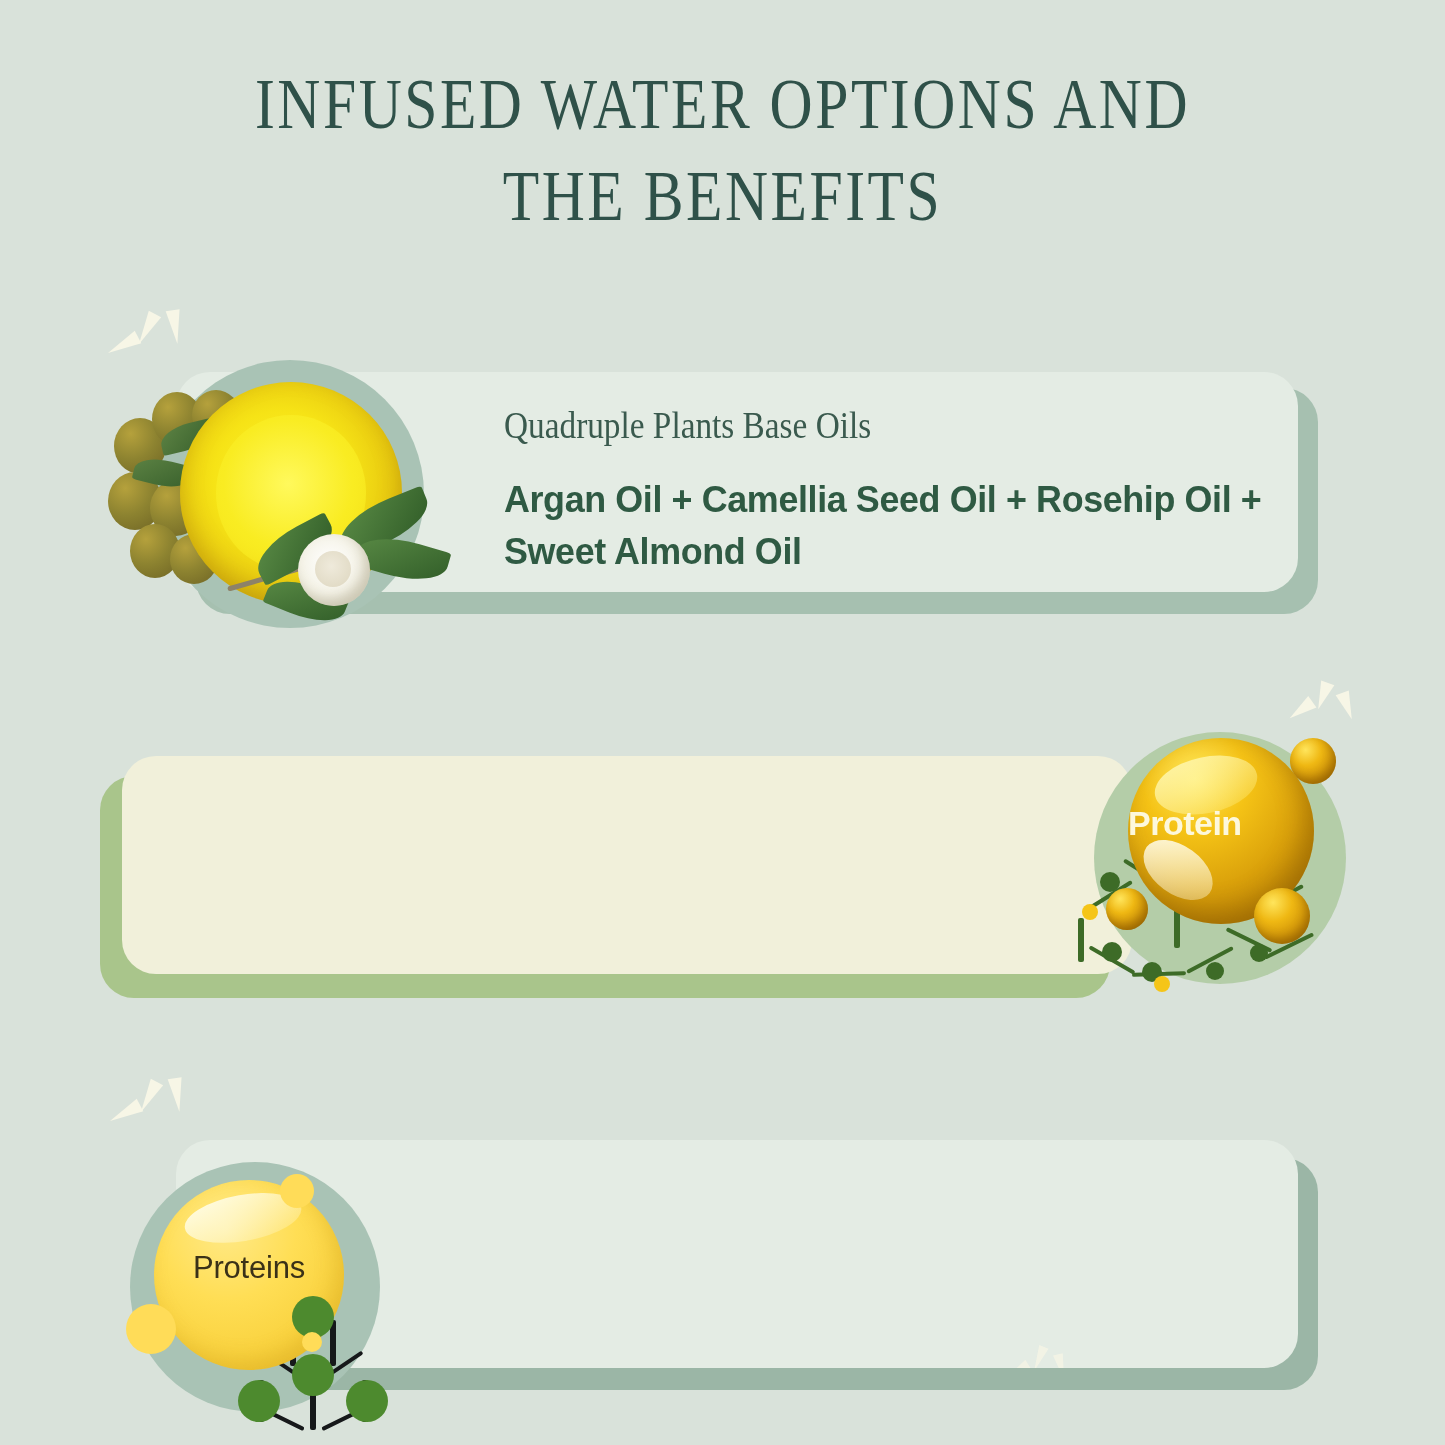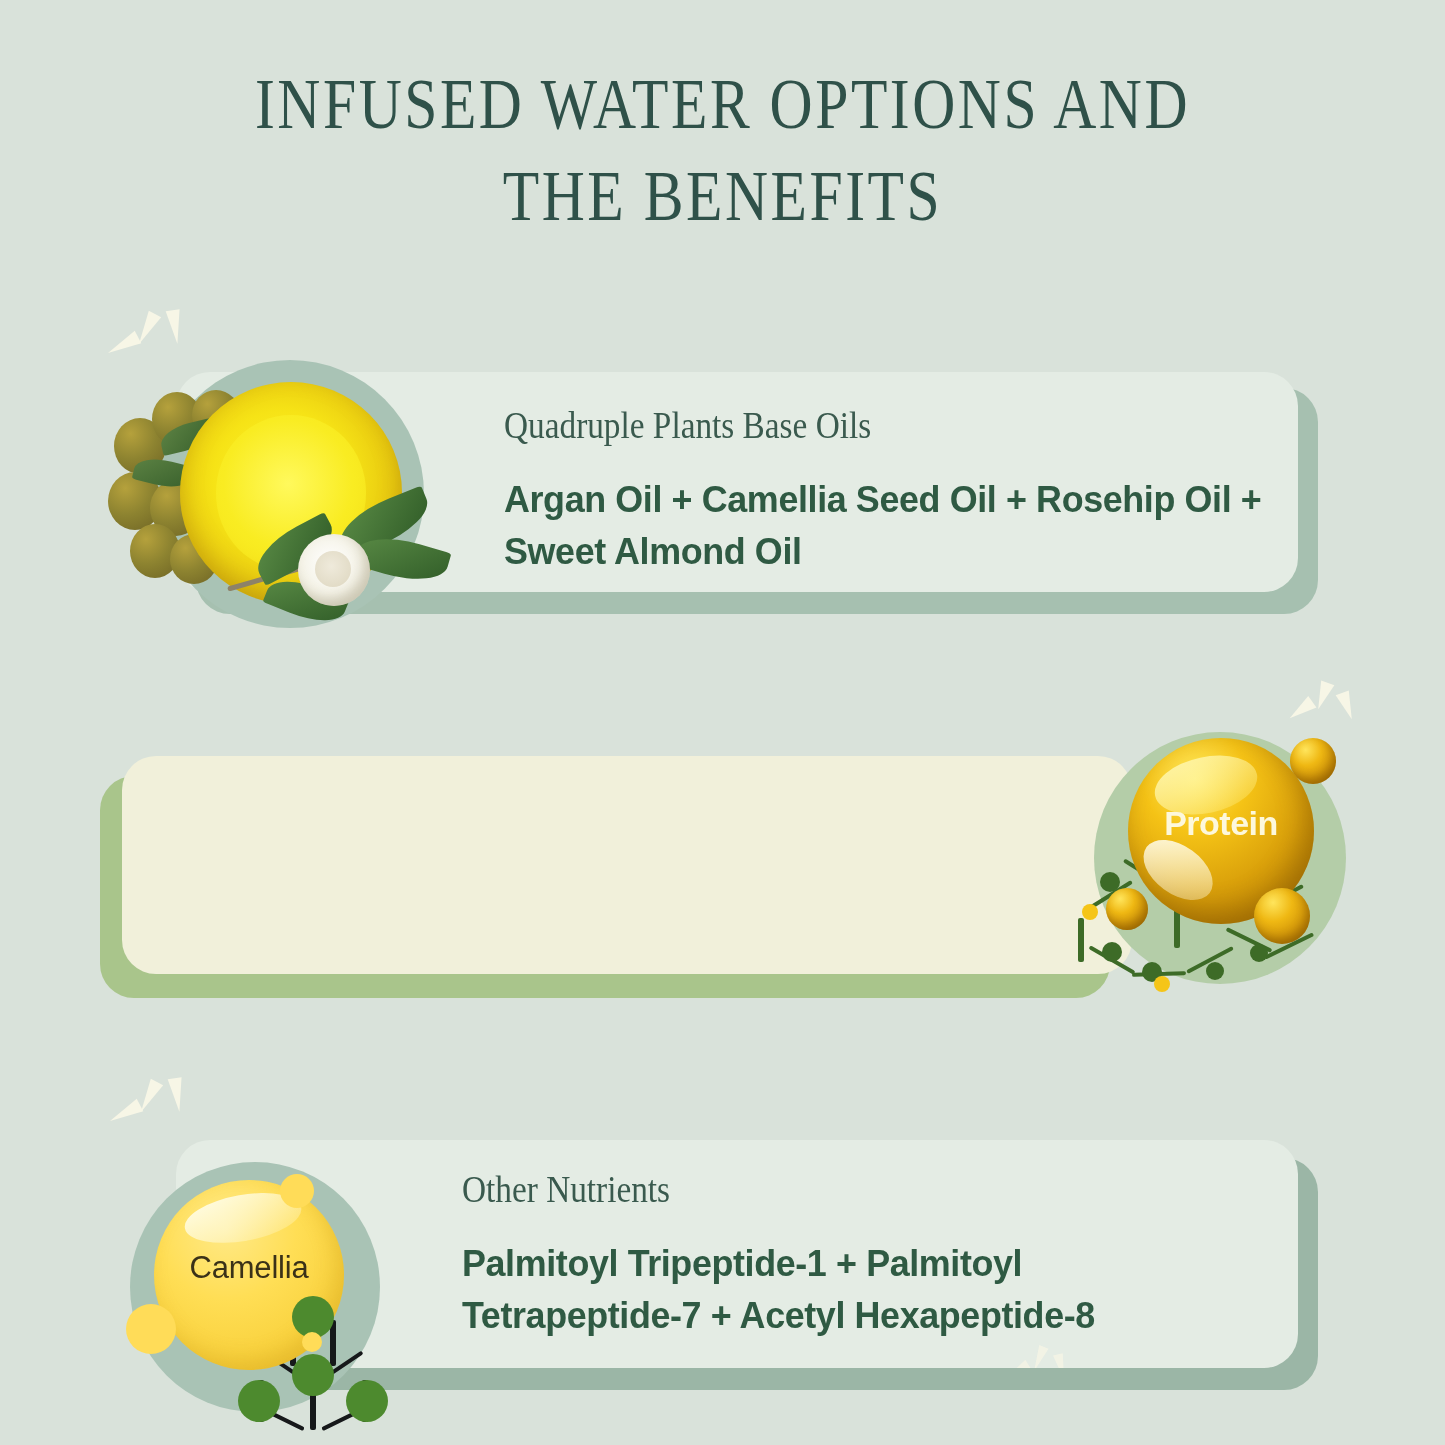--- a/index.html
+++ b/index.html
@@ -197,21 +197,21 @@
   }
   #protein-ball .gloss-lower {
     position: absolute; left: 6%; top: 58%;
     width: 42%; height: 26%;
     border-radius: 50%;
     background: linear-gradient(140deg, rgba(255,253,238,.95) 0%, rgba(255,244,200,.3) 100%);
     transform: rotate(36deg);
   }
   #protein-label {
     position: absolute; left: 0; top: 66px;
-    width: 186px; text-align: center;
+    width: 186px; 
     font-family: "Liberation Sans", sans-serif;
     font-weight: 700;
     font-size: 34px;
     color: #fdf8dc;
     letter-spacing: -0.5px;
     z-index: 4;
   }
   .mini-ball {
     position: absolute; border-radius: 50%;
     background: radial-gradient(circle at 34% 26%, #ffe55c 0%, #efb813 34%, #c98c06 72%, #a06c03 100%);
@@ -380,38 +380,34 @@
 
 <div class="card-block" id="card3">
   <div class="card-shadow"></div>
   <div class="card-face">
     <div class="sparkle" id="bottom-sparkle" style="position:absolute; left:836px; top:206px;">
       <div class="ray" style="left:0px;  top:12px; transform:rotate(-122deg);"></div>
       <div class="ray" style="left:22px; top:0px;  transform:rotate(-158deg);"></div>
       <div class="ray" style="left:44px; top:8px;  transform:rotate(166deg);"></div>
     </div>
   </div>
-  <div class="card-text">
-    <div class="card-heading">Other Nutrients</div>
-    <div class="card-body">Palmitoyl Tripeptide-1 + Palmitoyl Tetrapeptide-7 + Acetyl Hexapeptide-8</div>
-  </div>
 </div>
 
 <div class="art" id="peptide-art">
   <div class="sparkle" style="left:6px; top:-42px;">
     <div class="ray" style="left:0px;  top:20px; transform:rotate(-118deg);"></div>
     <div class="ray" style="left:24px; top:4px;  transform:rotate(-152deg);"></div>
     <div class="ray" style="left:52px; top:2px;  transform:rotate(172deg);"></div>
   </div>
 
   <div id="peptide-disc"></div>
 
   <div id="peptide-ball">
     <div class="gloss"></div>
-    <div id="peptide-label">Camellia</div>
+    <div id="peptide-label">Proteins</div>
   </div>
 
   <div class="pep-dot" style="left:168px; top:56px;  width:34px; height:34px;"></div>
   <div class="pep-dot" style="left:14px;  top:186px; width:50px; height:50px;"></div>
   <div class="pep-dot" style="left:190px; top:214px; width:20px; height:20px;"></div>
 
   <div class="pep-line" style="left:178px; top:202px; width:6px; height:46px;"></div>
   <div class="pep-line" style="left:218px; top:202px; width:6px; height:46px;"></div>
   <div class="pep-line" style="left:148px; top:244px; width:42px; transform:rotate(34deg);"></div>
   <div class="pep-line" style="left:212px; top:244px; width:42px; transform:rotate(-34deg);"></div>

